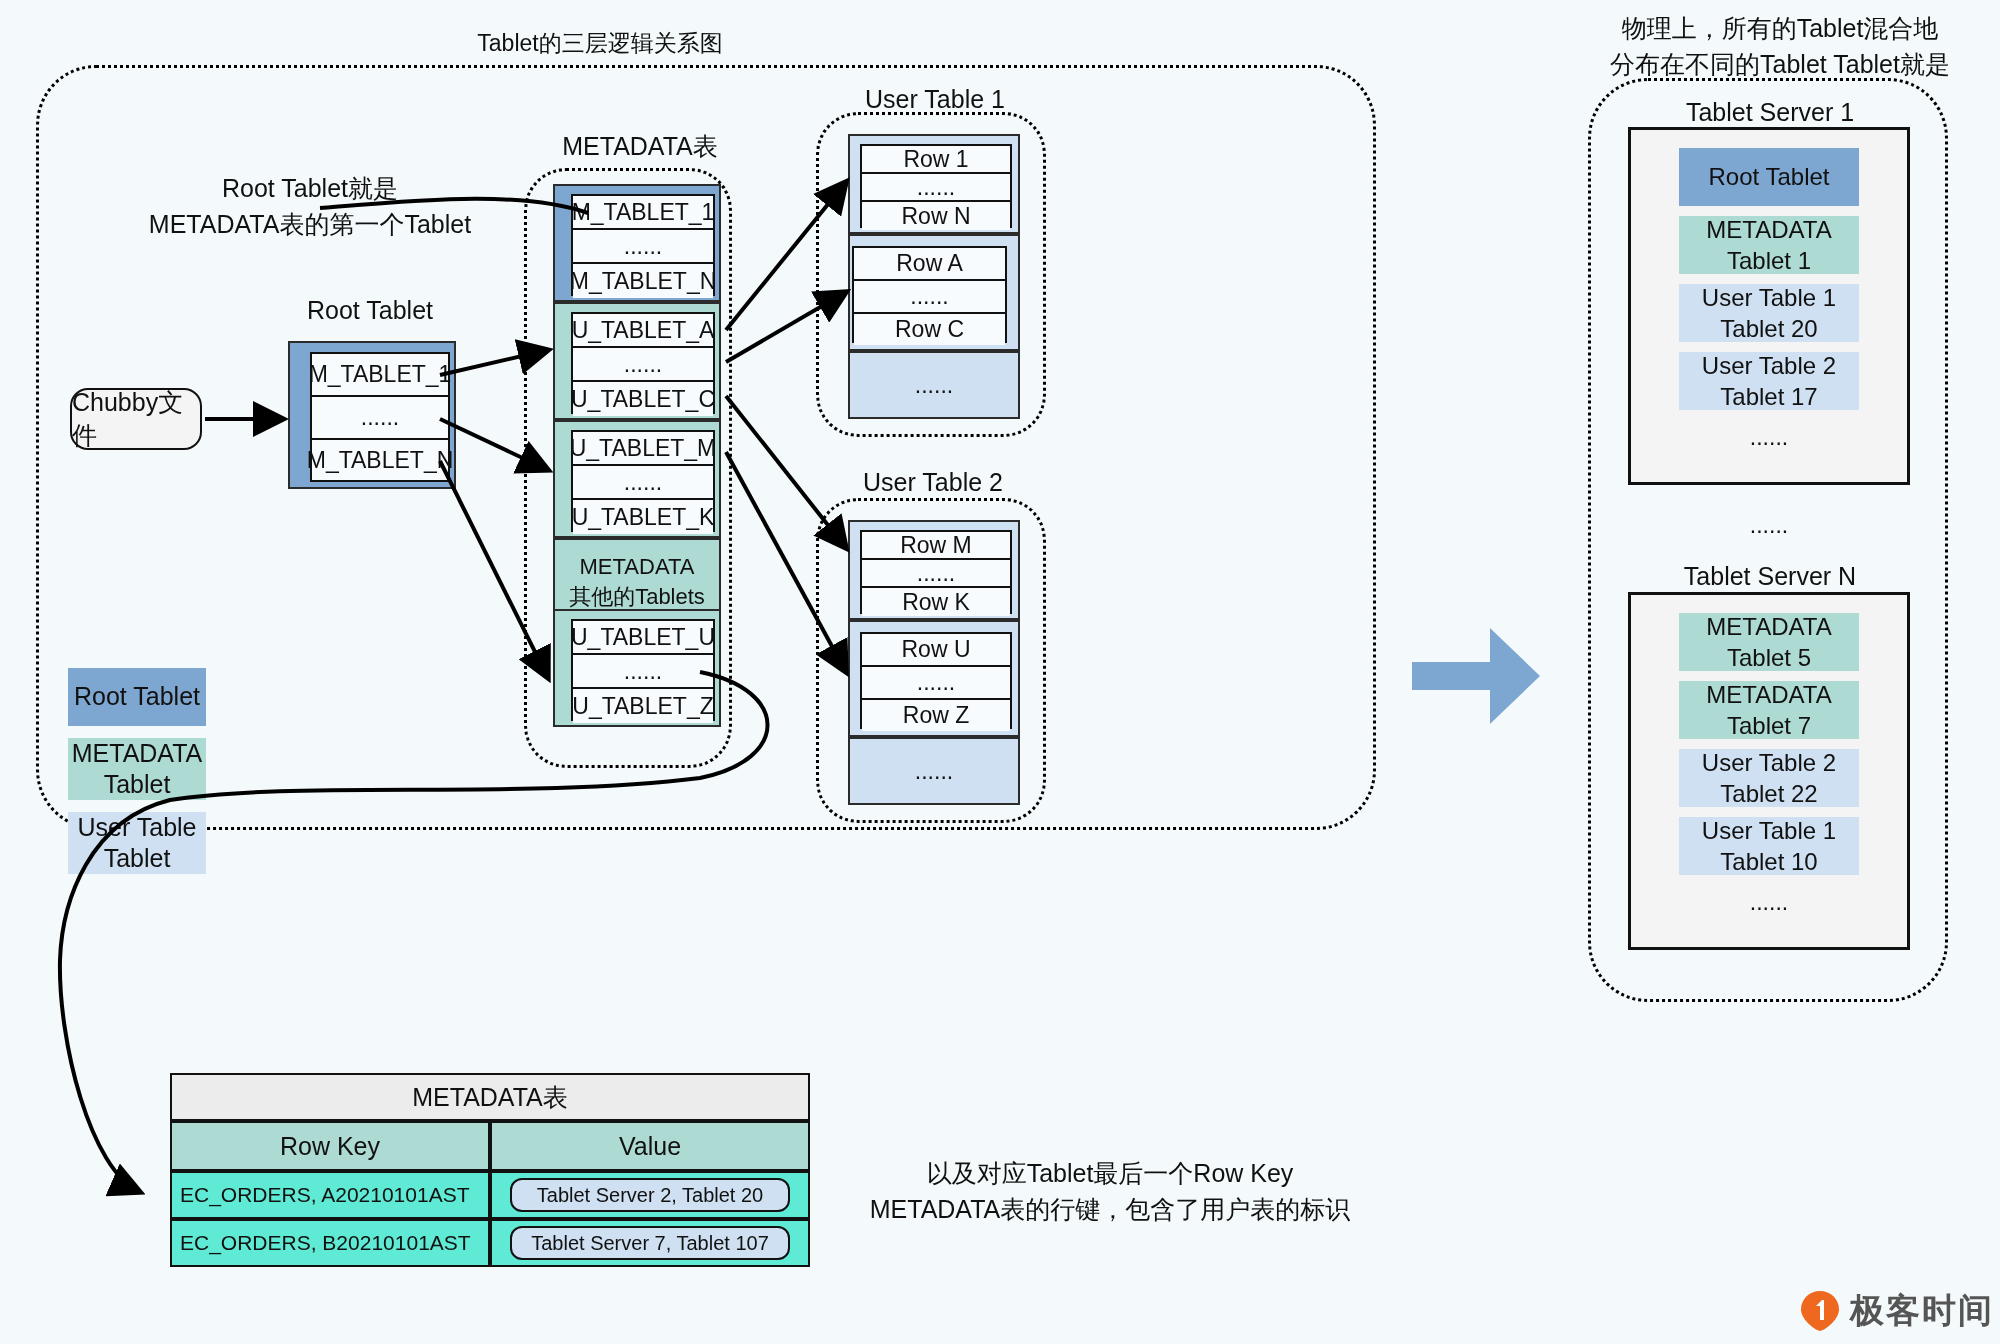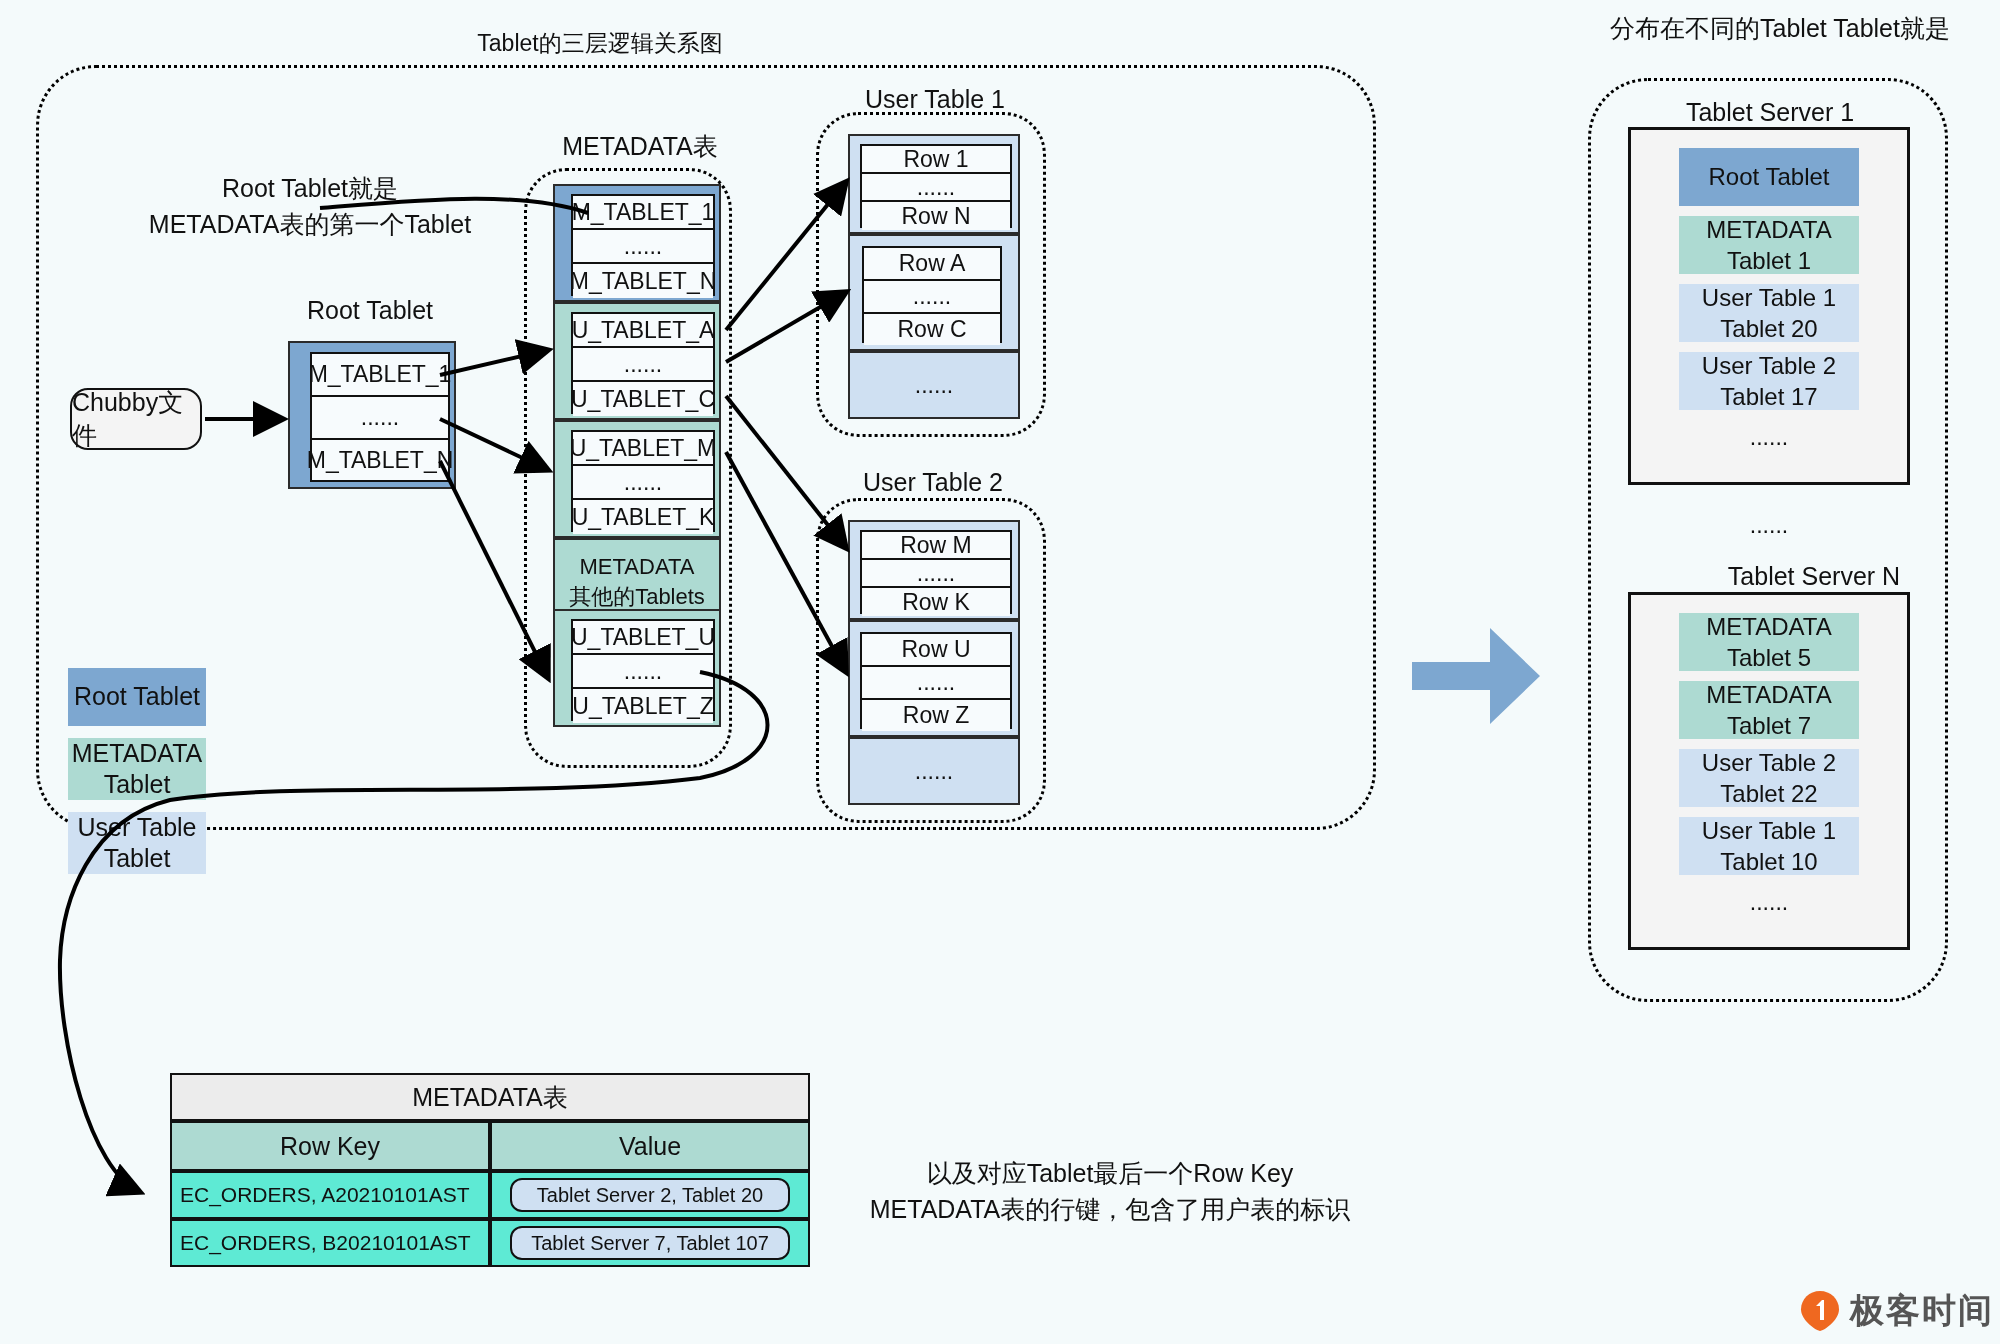--- a/index.html
+++ b/index.html
@@ -179,21 +179,21 @@
 
 <div class="abs tabletbox tablet-lblue" style="left:848px;top:134px;width:172px;height:100px;">
   <div class="cellstack" style="margin:8px 10px;width:152px;height:84px;">
     <div class="cell" style="height:28px;">Row 1</div>
     <div class="cell" style="height:28px;">......</div>
     <div class="cell" style="height:28px;">Row N</div>
   </div>
 </div>
 
 <div class="abs tabletbox tablet-lblue" style="left:848px;top:234px;width:172px;height:117px;">
-  <div class="cellstack" style="margin:10px 12px;width:140px;height:97px;">
+  <div class="cellstack" style="margin:10px 2px;width:155px;height:97px;">
     <div class="cell" style="height:33px;">Row A</div>
     <div class="cell" style="height:33px;">......</div>
     <div class="cell" style="height:31px;">Row C</div>
   </div>
 </div>
 
 <div class="abs tabletbox tablet-lblue" style="left:848px;top:351px;width:172px;height:68px;display:flex;align-items:center;justify-content:center;font-size:23px;">
   <span>......</span>
 </div>
 
@@ -259,20 +259,21 @@
     <span>Tablet Server 7, Tablet 107</span>
   </div>
 </div>
 
 <div class="abs annot ctr" style="left:820px;top:1155px;width:580px;">
   <div>以及对应Tablet最后一个Row Key</div>
   <div>METADATA表的行键，包含了用户表的标识</div>
 </div>
 
 <div class="abs annot ctr" style="left:1570px;top:10px;width:420px;">
+  <div>物理上，所有的Tablet混合地</div>
   <div>分布在不同的Tablet Tablet就是</div>
 </div>
 
 <div class="abs dashed-region" style="left:1588px;top:78px;width:360px;height:924px;"></div>
 
 <div class="abs grouplabel ctr" style="left:1640px;top:98px;width:260px;">Tablet Server 1</div>
 
 <div class="abs serverbox" style="left:1628px;top:127px;width:282px;height:358px;">
   <div class="serverchip" style="margin:18px auto 0;width:180px;height:58px;background:#7da7d0;">
     <span>Root Tablet</span>
@@ -287,21 +288,21 @@
   </div>
   <div class="serverchip" style="margin:10px auto 0;width:180px;height:58px;background:#cfe0f2;">
     <span>User Table 2</span>
     <span>Tablet 17</span>
   </div>
   <div class="ctr" style="margin-top:14px;font-size:23px;">......</div>
 </div>
 
 <div class="abs ctr" style="left:1628px;top:512px;width:282px;font-size:23px;">......</div>
 
-<div class="abs grouplabel ctr" style="left:1684px;top:562px;width:260px;">Tablet Server N</div>
+<div class="abs grouplabel ctr" style="left:1640px;top:562px;width:260px;">Tablet Server N</div>
 
 <div class="abs serverbox" style="left:1628px;top:592px;width:282px;height:358px;">
   <div class="serverchip" style="margin:18px auto 0;width:180px;height:58px;background:#addad2;">
     <span>METADATA</span>
     <span>Tablet 5</span>
   </div>
   <div class="serverchip" style="margin:10px auto 0;width:180px;height:58px;background:#addad2;">
     <span>METADATA</span>
     <span>Tablet 7</span>
   </div>

